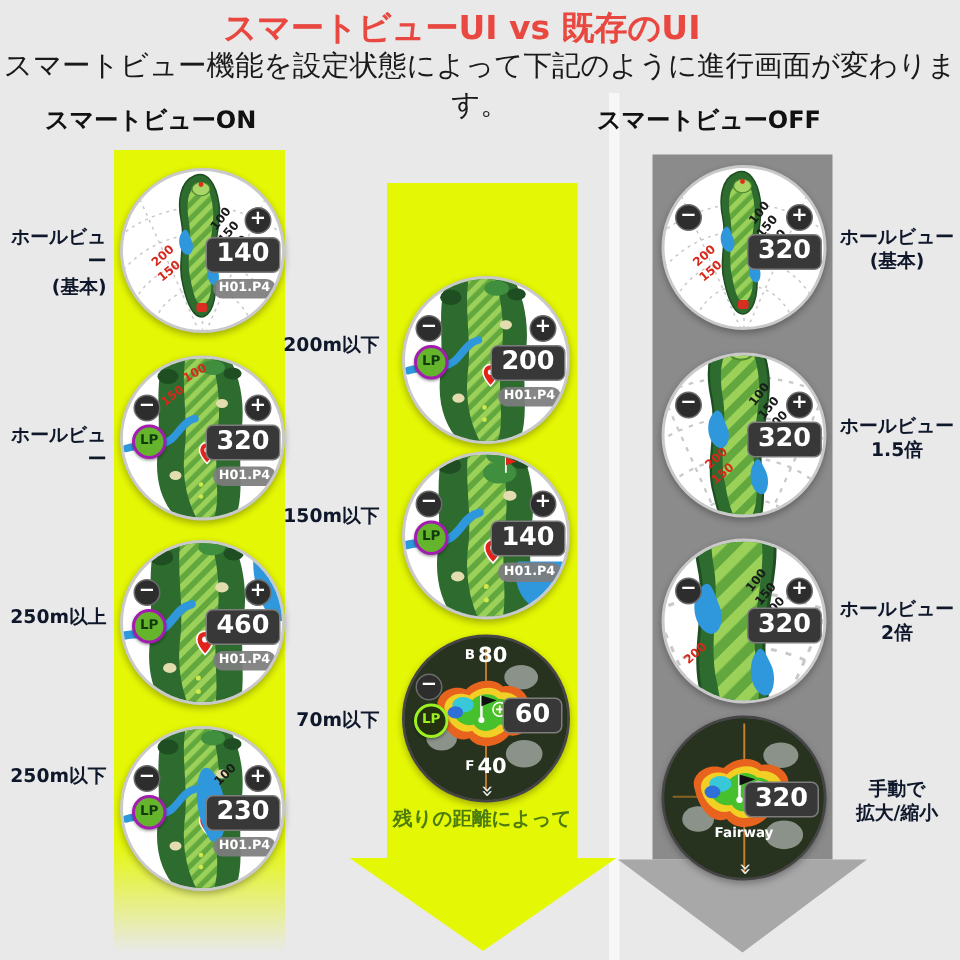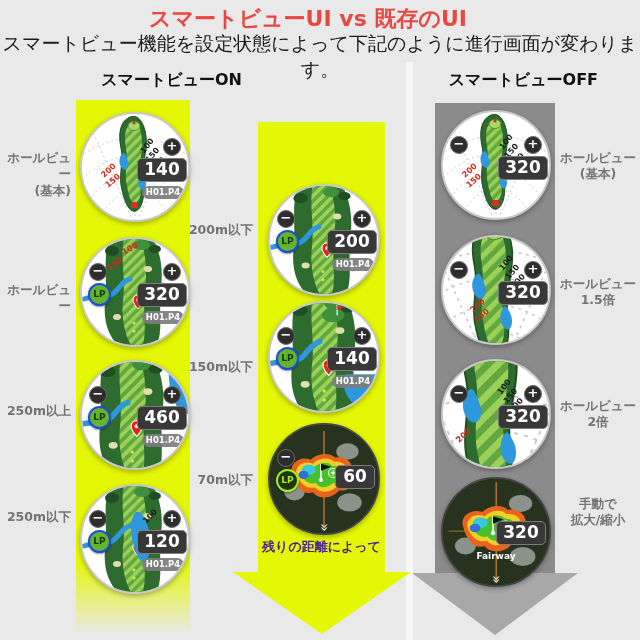--- a/index.html
+++ b/index.html
@@ -1,53 +1,53 @@
 <!DOCTYPE html>
 <html><head>
 <meta charset="utf-8">
 <style>
   html,body{margin:0;padding:0}
   body{width:640px;height:640px;background:#e9e9e9;position:relative;overflow:hidden;
        font-family:"DejaVu Sans","Liberation Sans",sans-serif;color:#161616}
   .abs{position:absolute}
   .title{top:4px;left:0;width:616px;text-align:center;font-size:22px;font-weight:bold;color:#e84840;letter-spacing:0}
   .subtitle{top:31px;left:0;width:640px;text-align:center;font-size:19px;font-weight:500;color:#1a1a1a}
-  .colhead{top:70px;font-size:16px;font-weight:bold;color:#111;text-align:right}
+  .colhead{top:70px;font-size:16px;font-weight:bold;color:#111;text-align:left}
   #headL{left:30px;width:212px}
   #headR{left:398px;width:200px}
   .divider{left:406px;top:62px;width:7px;height:578px;background:#f7f7f7}
   .stripL{left:76px;top:100px;width:114px;height:535px;
           background:linear-gradient(to bottom,#e4f704 0,#e4f704 86%,rgba(228,247,4,0) 100%)}
   .stripM{left:258px;top:122px;width:127px;height:450px;background:#e4f704}
   .arrowM{left:233px;top:572px;width:0;height:0;border-left:89px solid transparent;
           border-right:89px solid transparent;border-top:62px solid #e4f704}
   .stripR{left:435px;top:103px;width:120px;height:470px;background:#8b8b8b}
   .arrowR{left:412px;top:573px;width:0;height:0;border-left:83px solid transparent;
           border-right:83px solid transparent;border-top:62px solid #a8a8a8}
-  .rowlabel{font-size:12.5px;font-weight:bold;color:#737373;line-height:1.3}
+  .rowlabel{font-size:12.5px;font-weight:bold;color:#0f172a;line-height:1.3}
   .ll{left:0;width:71px;text-align:right}
   .ml{left:183px;width:70px;text-align:right}
   .rl{left:557px;width:82px;text-align:center}
-  .note{left:250px;width:143px;top:538px;text-align:center;font-size:13px;font-weight:bold;line-height:1.35;color:#4c1d95}
+  .note{left:250px;width:143px;top:538px;text-align:center;font-size:13px;font-weight:bold;line-height:1.35;color:#4d7c0f}
   .screen{position:absolute;width:106px;height:106px;border-radius:50%;background:#fff;
           border:2px solid #c9c9c9;box-shadow:0 2px 5px rgba(0,0,0,.3);overflow:hidden}
   .screen.mid{width:108px;height:108px}
   .screen.dark{background:#1d2914;border-color:#454545}
   .screen svg.map{position:absolute;left:0;top:0;width:100%;height:100%}
   .btn{position:absolute;width:16px;height:16px;border-radius:50%;background:#2d2d2d;border:1px solid #6b6b6b;
        color:#fff;font-size:13px;font-weight:bold;line-height:14px;text-align:center;z-index:3}
   .btn.minus{left:7px;top:24px}
   .btn.plus{right:7px;top:24px}
   .valbox{position:absolute;right:1px;top:44px;min-width:44px;height:22px;background:#383838;border:1px solid #7d7d7d;
           border-radius:5px;color:#fff;font-size:17px;font-weight:bold;text-align:center;line-height:21px;padding:0 2px;z-index:3}
   .valbox.small{min-width:34px;right:3px;top:40px}
   .holebox{position:absolute;right:4px;top:72px;width:42px;height:13px;background:rgba(125,125,125,.93);
            border-radius:7px;color:#fff;font-size:8.5px;font-weight:bold;text-align:center;line-height:13px;z-index:3}
   .lp{position:absolute;left:6px;top:44px;width:19px;height:19px;border-radius:50%;background:#64b52c;
-      border:2px solid #1d4ed8;color:#113a0f;font-size:9px;font-weight:bold;text-align:center;line-height:18px;
+      border:2px solid #a21caf;color:#113a0f;font-size:9px;font-weight:bold;text-align:center;line-height:18px;
       box-shadow:0 1px 2px rgba(0,0,0,.4);z-index:3}
   .lp.ring{background:#24320f;border-color:#9df123;color:#9df123}
   .dtext{position:absolute;left:0;width:100%;text-align:center;color:#fff;font-weight:bold;z-index:3}
   .dtop{top:4px;font-size:14px}
   .dbot{bottom:14px;font-size:14px}
   .dtext .sm{font-size:9px;vertical-align:2px;margin-right:2px}
   .surface{bottom:24px;font-size:9px}
   .chev{position:absolute;bottom:0;left:0;width:100%;text-align:center;color:#eee;font-size:14px;line-height:11px;z-index:3}
   .chevrot{display:inline-block;transform:rotate(90deg)}
   svg .tb{font:bold 8px "DejaVu Sans",sans-serif;fill:#1a1a1a}
@@ -139,21 +139,21 @@
 <div class="abs rowlabel ll" style="top:403px">
   <div>250m以上</div>
 </div>
 <div class="abs rowlabel ll" style="top:509px">
   <div>250m以下</div>
 </div>
 
 <div class="abs rowlabel ml" style="top:222px">
   <div>200m以下</div>
 </div>
-<div class="abs rowlabel ml" style="top:359px">
+<div class="abs rowlabel ml" style="top:336px">
   <div>150m以下</div>
 </div>
 <div class="abs rowlabel ml" style="top:472px">
   <div>70m以下</div>
 </div>
 <div class="abs note">
   <div>残りの距離によって</div>
 </div>
 
 <div class="abs rowlabel rl" style="top:150px">
@@ -161,21 +161,21 @@
   <div>(基本)</div>
 </div>
 <div class="abs rowlabel rl" style="top:276px">
   <div>ホールビュー</div>
   <div>1.5倍</div>
 </div>
 <div class="abs rowlabel rl" style="top:398px">
   <div>ホールビュー</div>
   <div>2倍</div>
 </div>
-<div class="abs rowlabel rl" style="top:496px">
+<div class="abs rowlabel rl" style="top:518px">
   <div>手動で</div>
   <div>拡大/縮小</div>
 </div>
 
 <div class="screen" style="left:80px;top:112px">
   <svg class="map" viewBox="0 0 106 106">
     <use href="#holemap"></use>
     <text class="tb" x="62" y="40" transform="rotate(-52 62 40)">100</text>
     <text class="tb" x="67" y="49" transform="rotate(-50 67 49)">150</text>
     <text class="tb" x="72" y="58" transform="rotate(-46 72 58)">200</text>
@@ -214,21 +214,21 @@
 
 <div class="screen" style="left:80px;top:484px">
   <svg class="map" viewBox="0 0 106 106">
     <use href="#fairmap"></use>
     <path d="M52,28 C46,40 50,62 58,74 C66,80 70,64 68,50 C66,36 58,20 52,28 Z" fill="#2f98dd"></path>
     <text class="tb" x="64" y="38" transform="rotate(-45 64 38)">100</text>
   </svg>
   <div class="btn minus">−</div>
   <div class="btn plus">+</div>
   <div class="lp">LP</div>
-  <div class="valbox">120</div>
+  <div class="valbox">230</div>
   <div class="holebox">H01.P4</div>
 </div>
 
 <div class="screen mid" style="left:268px;top:184px">
   <svg class="map" viewBox="0 0 106 106">
     <use href="#fairmap"></use>
   </svg>
   <div class="btn minus">−</div>
   <div class="btn plus">+</div>
   <div class="lp">LP</div>
@@ -250,21 +250,27 @@
   <div class="valbox">140</div>
   <div class="holebox">H01.P4</div>
 </div>
 
 <div class="screen mid dark" style="left:268px;top:423px">
   <svg class="map" viewBox="0 0 106 106">
     <use href="#greenmap"></use>
   </svg>
   <div class="btn minus">−</div>
   <div class="lp ring">LP</div>
+  <div class="dtext dtop">
+    <span class="sm">B</span><span>80</span>
+  </div>
   <div class="valbox small">60</div>
+  <div class="dtext dbot">
+    <span class="sm">F</span><span>40</span>
+  </div>
   <div class="chev"><span class="chevrot">»</span></div>
 </div>
 
 <div class="screen" style="left:441px;top:110px">
   <svg class="map" viewBox="0 0 106 106">
     <use href="#holemap"></use>
     <text class="tb" x="60" y="38" transform="rotate(-52 60 38)">100</text>
     <text class="tb" x="65" y="47" transform="rotate(-50 65 47)">150</text>
     <text class="tb" x="70" y="56" transform="rotate(-46 70 56)">200</text>
     <text class="tr" x="22" y="66" transform="rotate(-42 22 66)">200</text>

